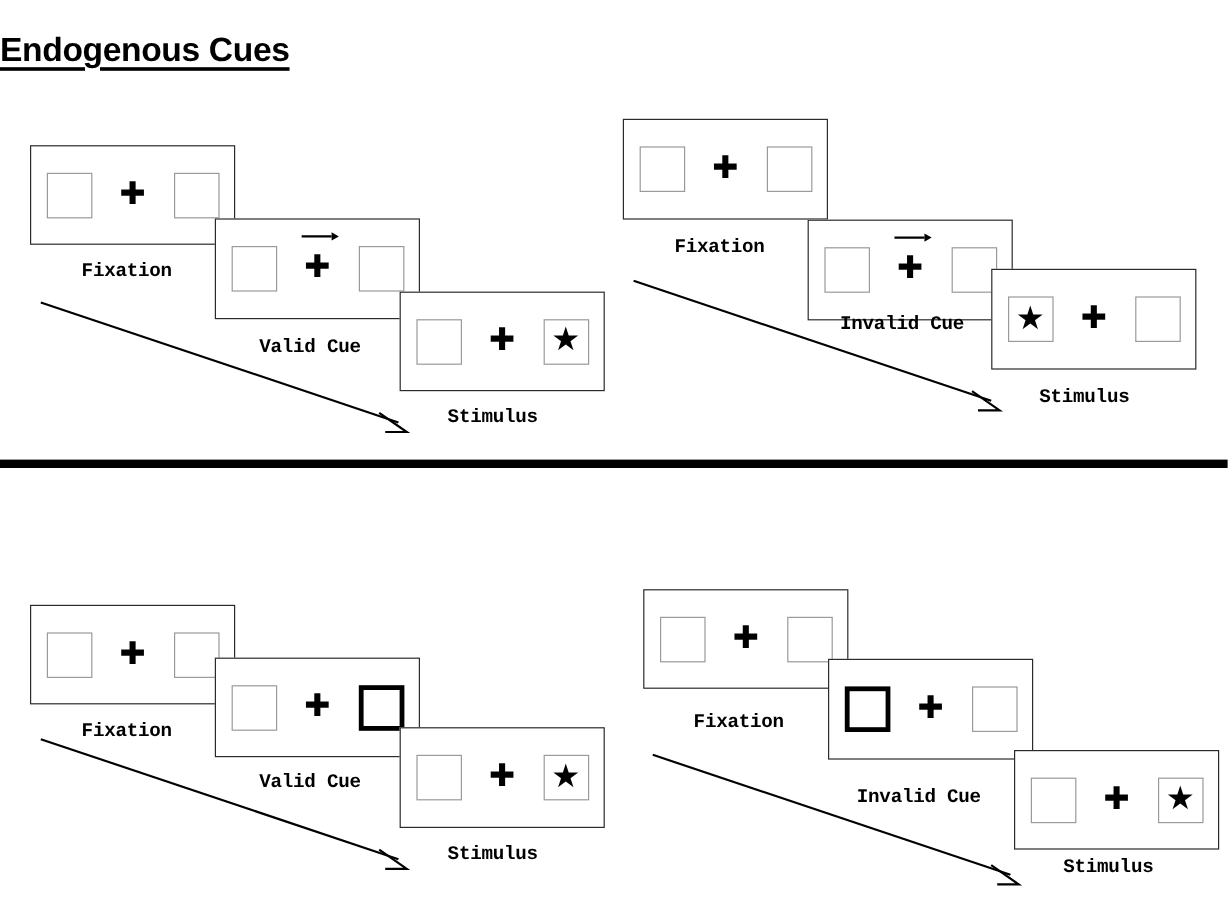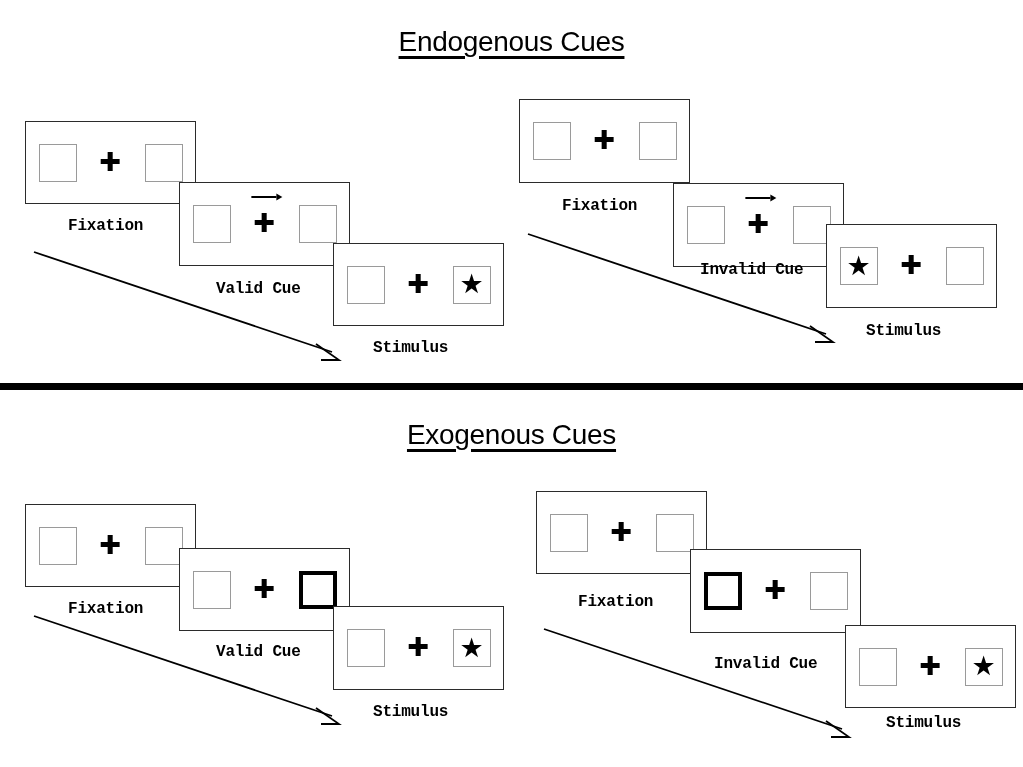--- a/index.html
+++ b/index.html
@@ -10,27 +10,26 @@
     position:relative;
     overflow:hidden;
     color:#000;
   }
   .stage{position:absolute;left:0;top:0;width:1023px;height:767px;}
 
   
   .section-title{
     position:absolute;
     font-size:28px;
-    font-weight:normal;
+    font-weight:bold;
     text-decoration:underline;
     text-underline-offset:5px;
     text-decoration-thickness:3px;
     letter-spacing:-0.3px;
     white-space:nowrap;
-    text-align:center;
     width:100%;
     left:0;
   }
   #endo-title{top:26px;}
   #exo-title{top:419px;}
 
   
   .divider{
     position:absolute;
     left:0;width:1023px;
@@ -213,21 +212,20 @@
   </div>
   <div class="caption" style="left:866px;top:322px;">Stimulus</div>
 
   <svg class="flow-arrow" style="left:524px;top:230px;width:320px;height:118px;" viewBox="0 0 320 118">
     <line x1="4" y1="4" x2="302" y2="104" stroke="#000" stroke-width="1.8"></line>
     <polyline points="286,96 309,112 291,112" fill="none" stroke="#000" stroke-width="1.8"></polyline>
   </svg>
 
   <div class="divider"></div>
 
-  <div class="section-title" id="exo-title">Exogenous Cues</div>
 
   <div class="panel" style="left:25px;top:504px;width:171px;height:83px;">
     <div class="panel-inner">
       <div class="slot"></div>
       <div class="gap"></div>
       <div class="plus">
         <span class="glyph">✚</span>
       </div>
       <div class="gap"></div>
       <div class="slot"></div>

